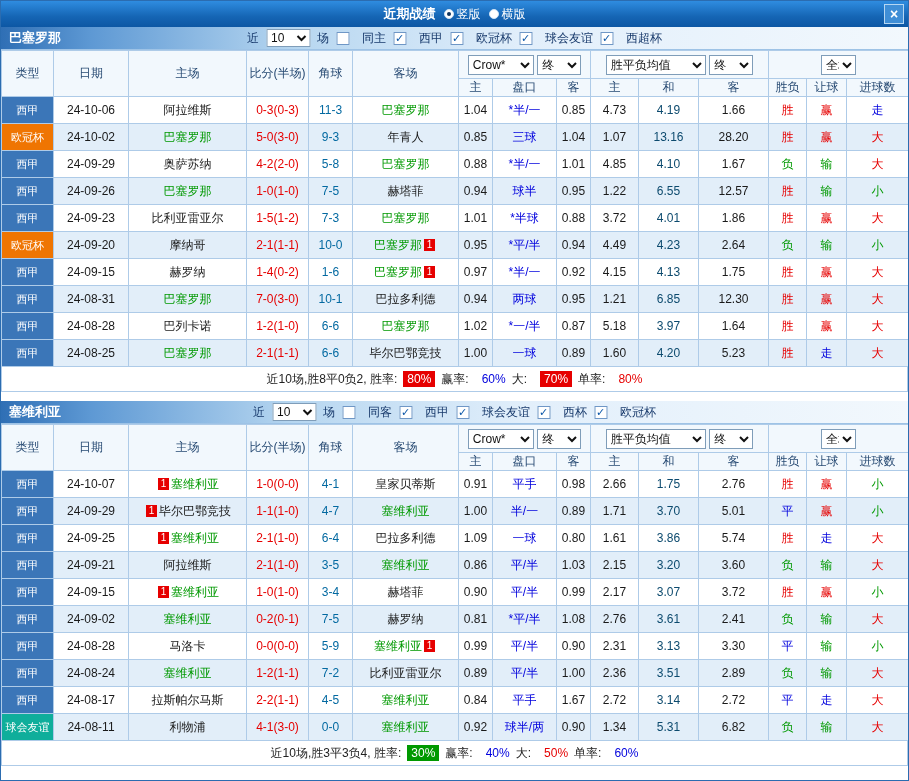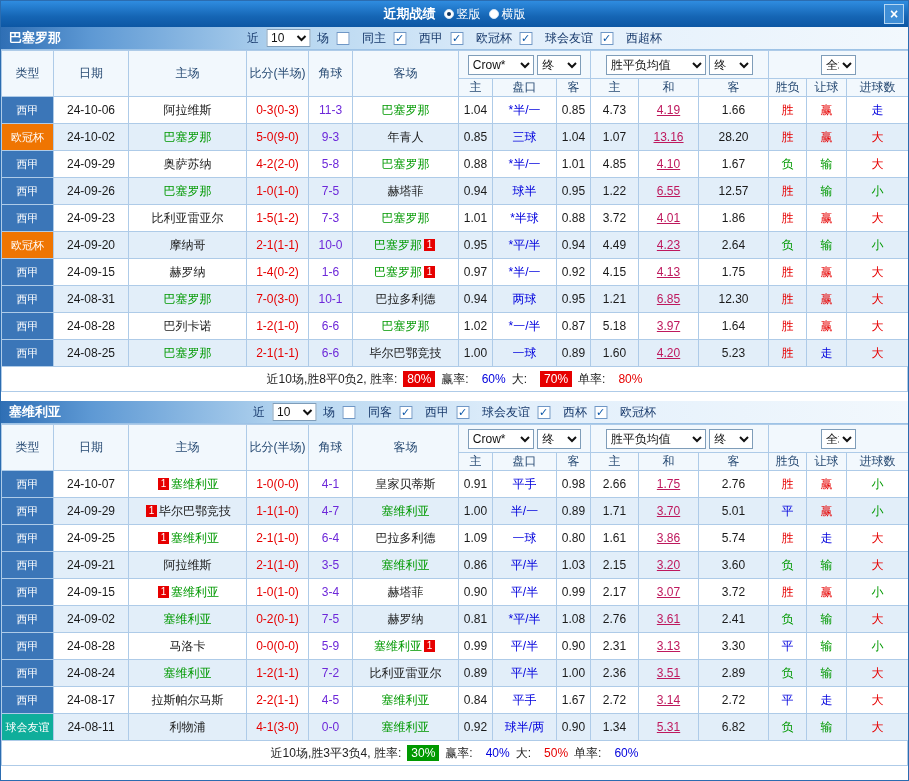--- a/index.html
+++ b/index.html
@@ -73,22 +73,22 @@
   .results tr.alt td.t-blue { background: #3b76b8; }
   .results td.t-orange { background: #ef7502; }
   .results tr.alt td.t-orange { background: #ef7502; }
   .results td.t-teal { background: #0fae9b; }
   .results tr.alt td.t-teal { background: #0fae9b; }
 
   .c-red { color: #e60000; }
   .c-green { color: #009900; }
   .c-blue { color: #0000dd; }
   .team-green { color: #009900; }
-  .corner { color: #6d28d9; }
-  .avg-draw { color: #be185d; text-decoration: underline; }
+  .corner { color: #0369a1; }
+  .avg-draw { color: #0c4a6e; }
   .badge1 {
     display: inline-block; min-width: 11px; height: 12px; line-height: 12px;
     background: #e60000; color: #fff; font-size: 10px; margin: 0 2px;
     vertical-align: 1px; text-align: center;
   }
 
   
   .summary {
     height: 25px; border: 1px solid #aecbe8; border-top: none;
     display: flex; align-items: center; justify-content: center; gap: 6px;
@@ -229,21 +229,21 @@
             <td class="avg-draw">4.19</td>
             <td>1.66</td>
             <td class="c-red">胜</td>
             <td class="c-red">赢</td>
             <td class="c-blue">走</td>
           </tr>
           <tr class="alt">
             <td class="type t-orange">欧冠杯</td>
             <td>24-10-02</td>
             <td class="team-green">巴塞罗那</td>
-            <td class="c-red">5-0(9-0)</td>
+            <td class="c-red">5-0(3-0)</td>
             <td class="corner">9-3</td>
             <td>年青人</td>
             <td>0.85</td>
             <td class="c-blue">三球</td>
             <td>1.04</td>
             <td>1.07</td>
             <td class="avg-draw">13.16</td>
             <td>28.20</td>
             <td class="c-red">胜</td>
             <td class="c-red">赢</td>

